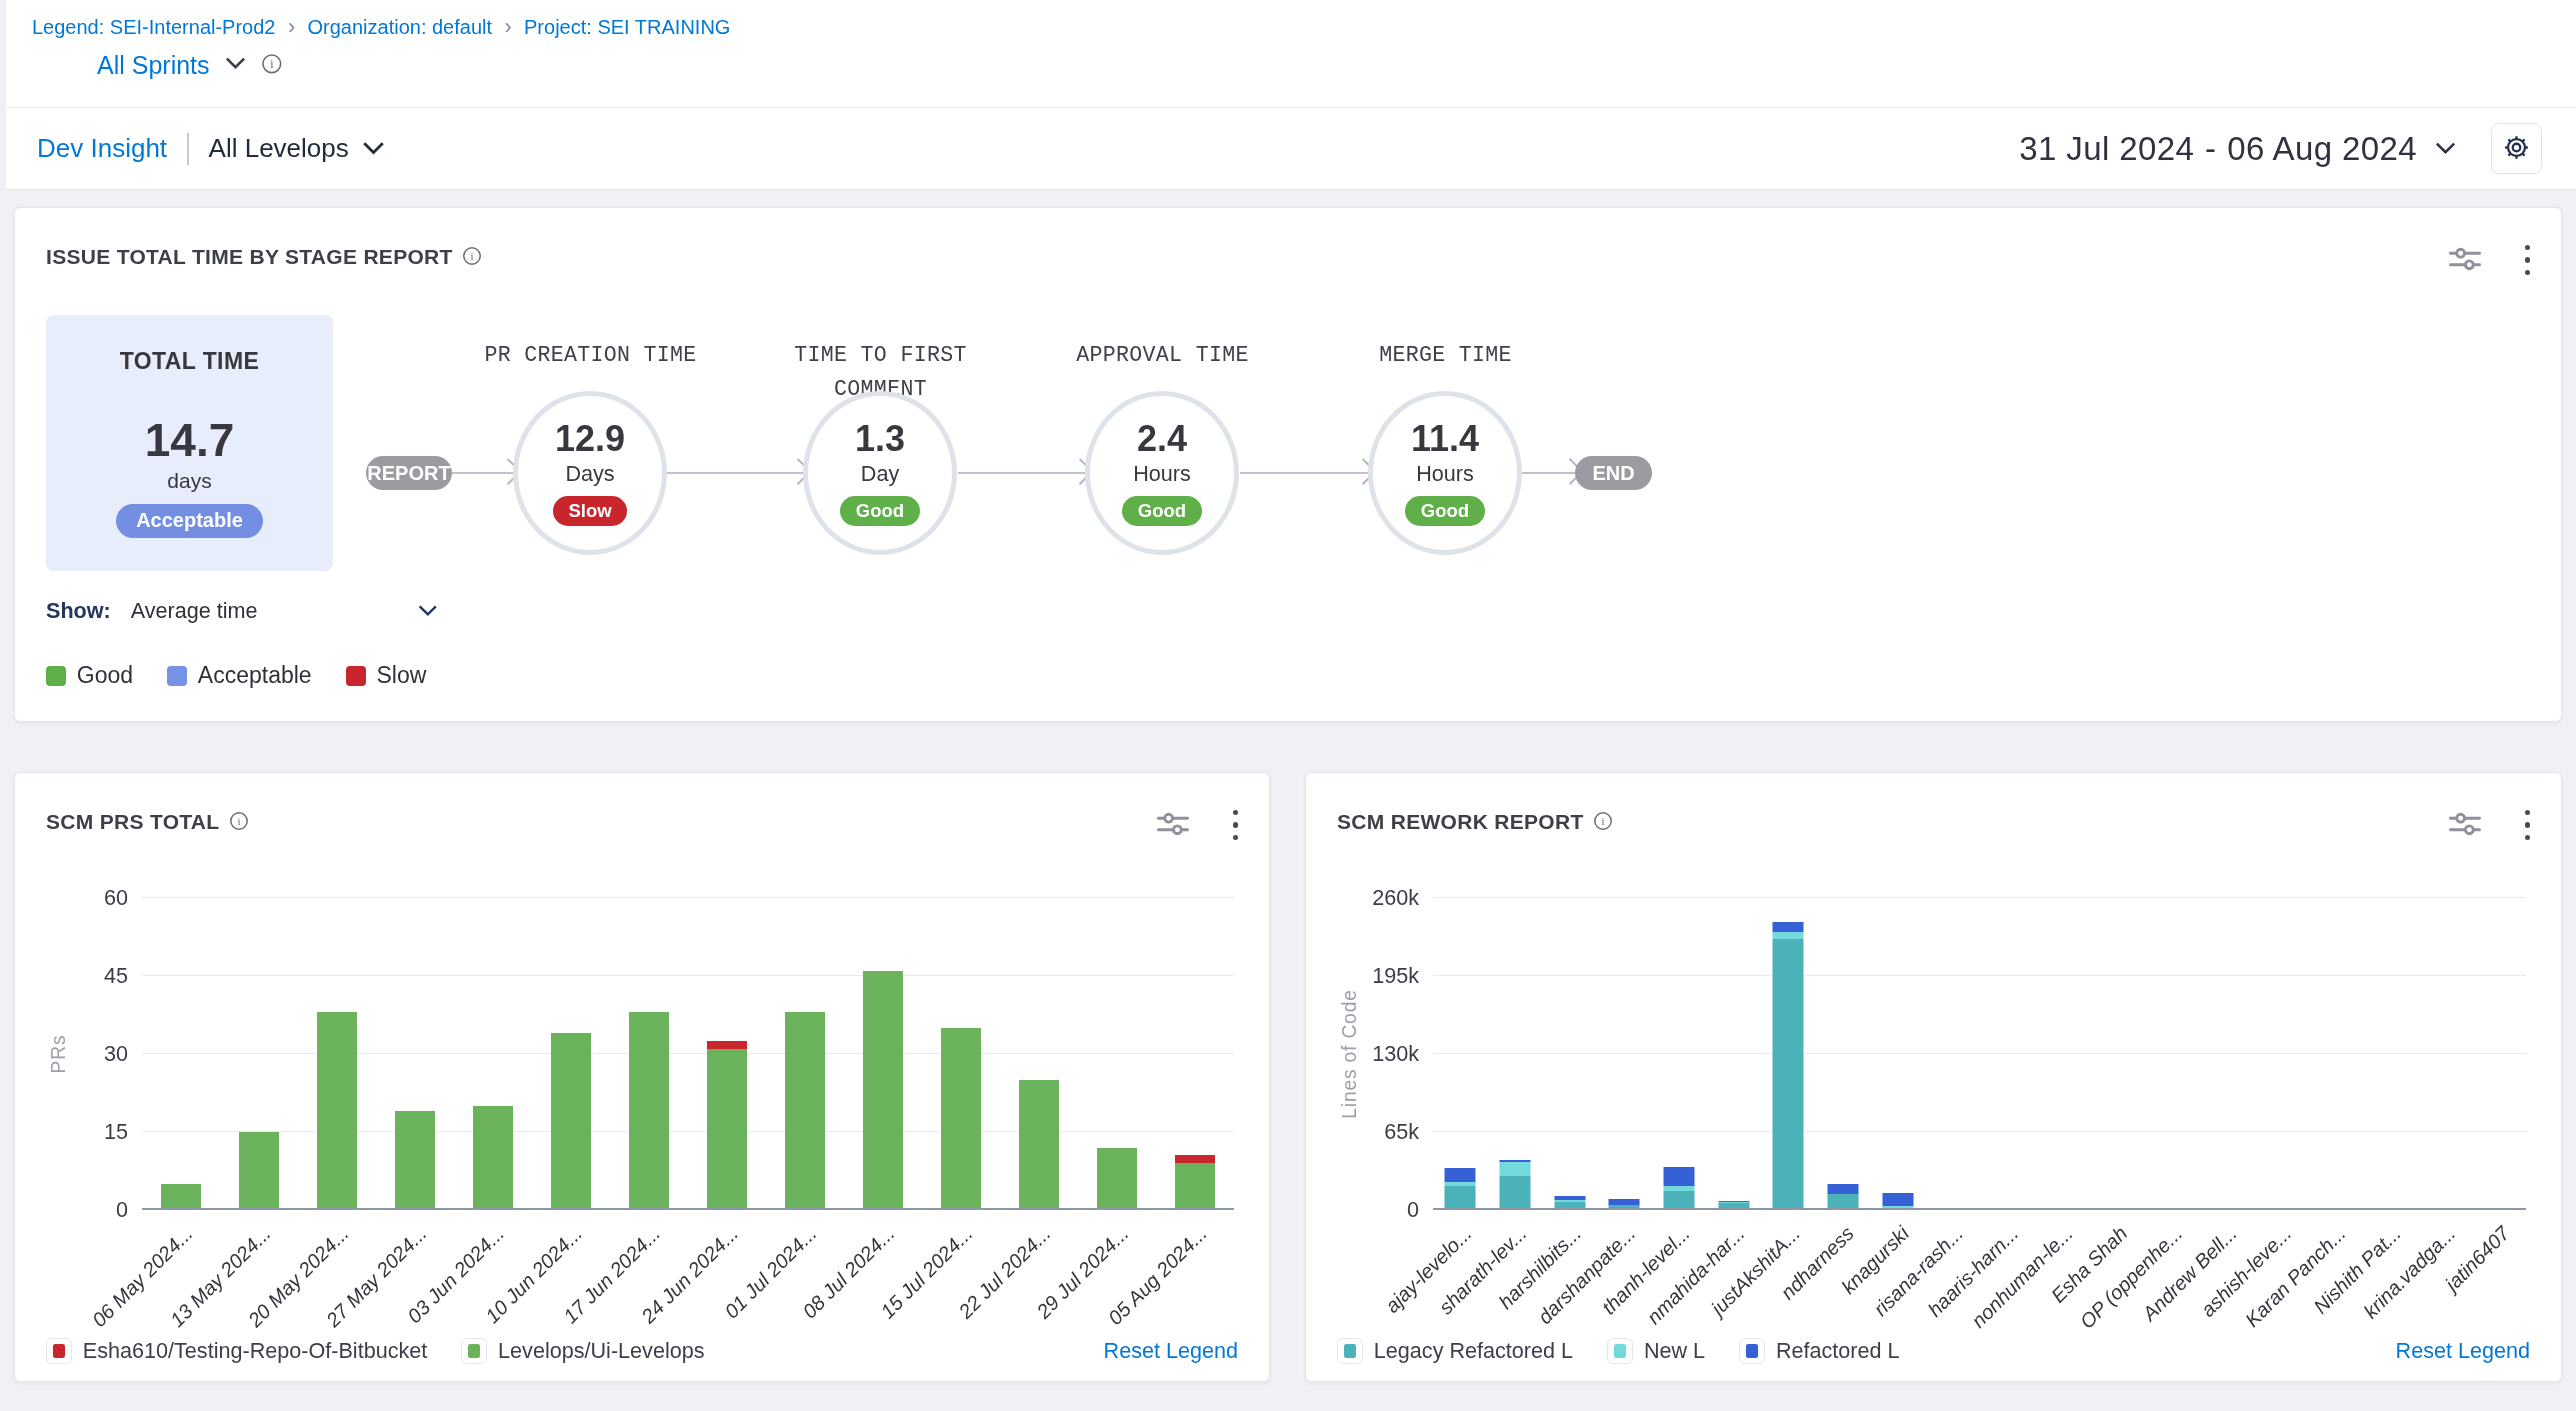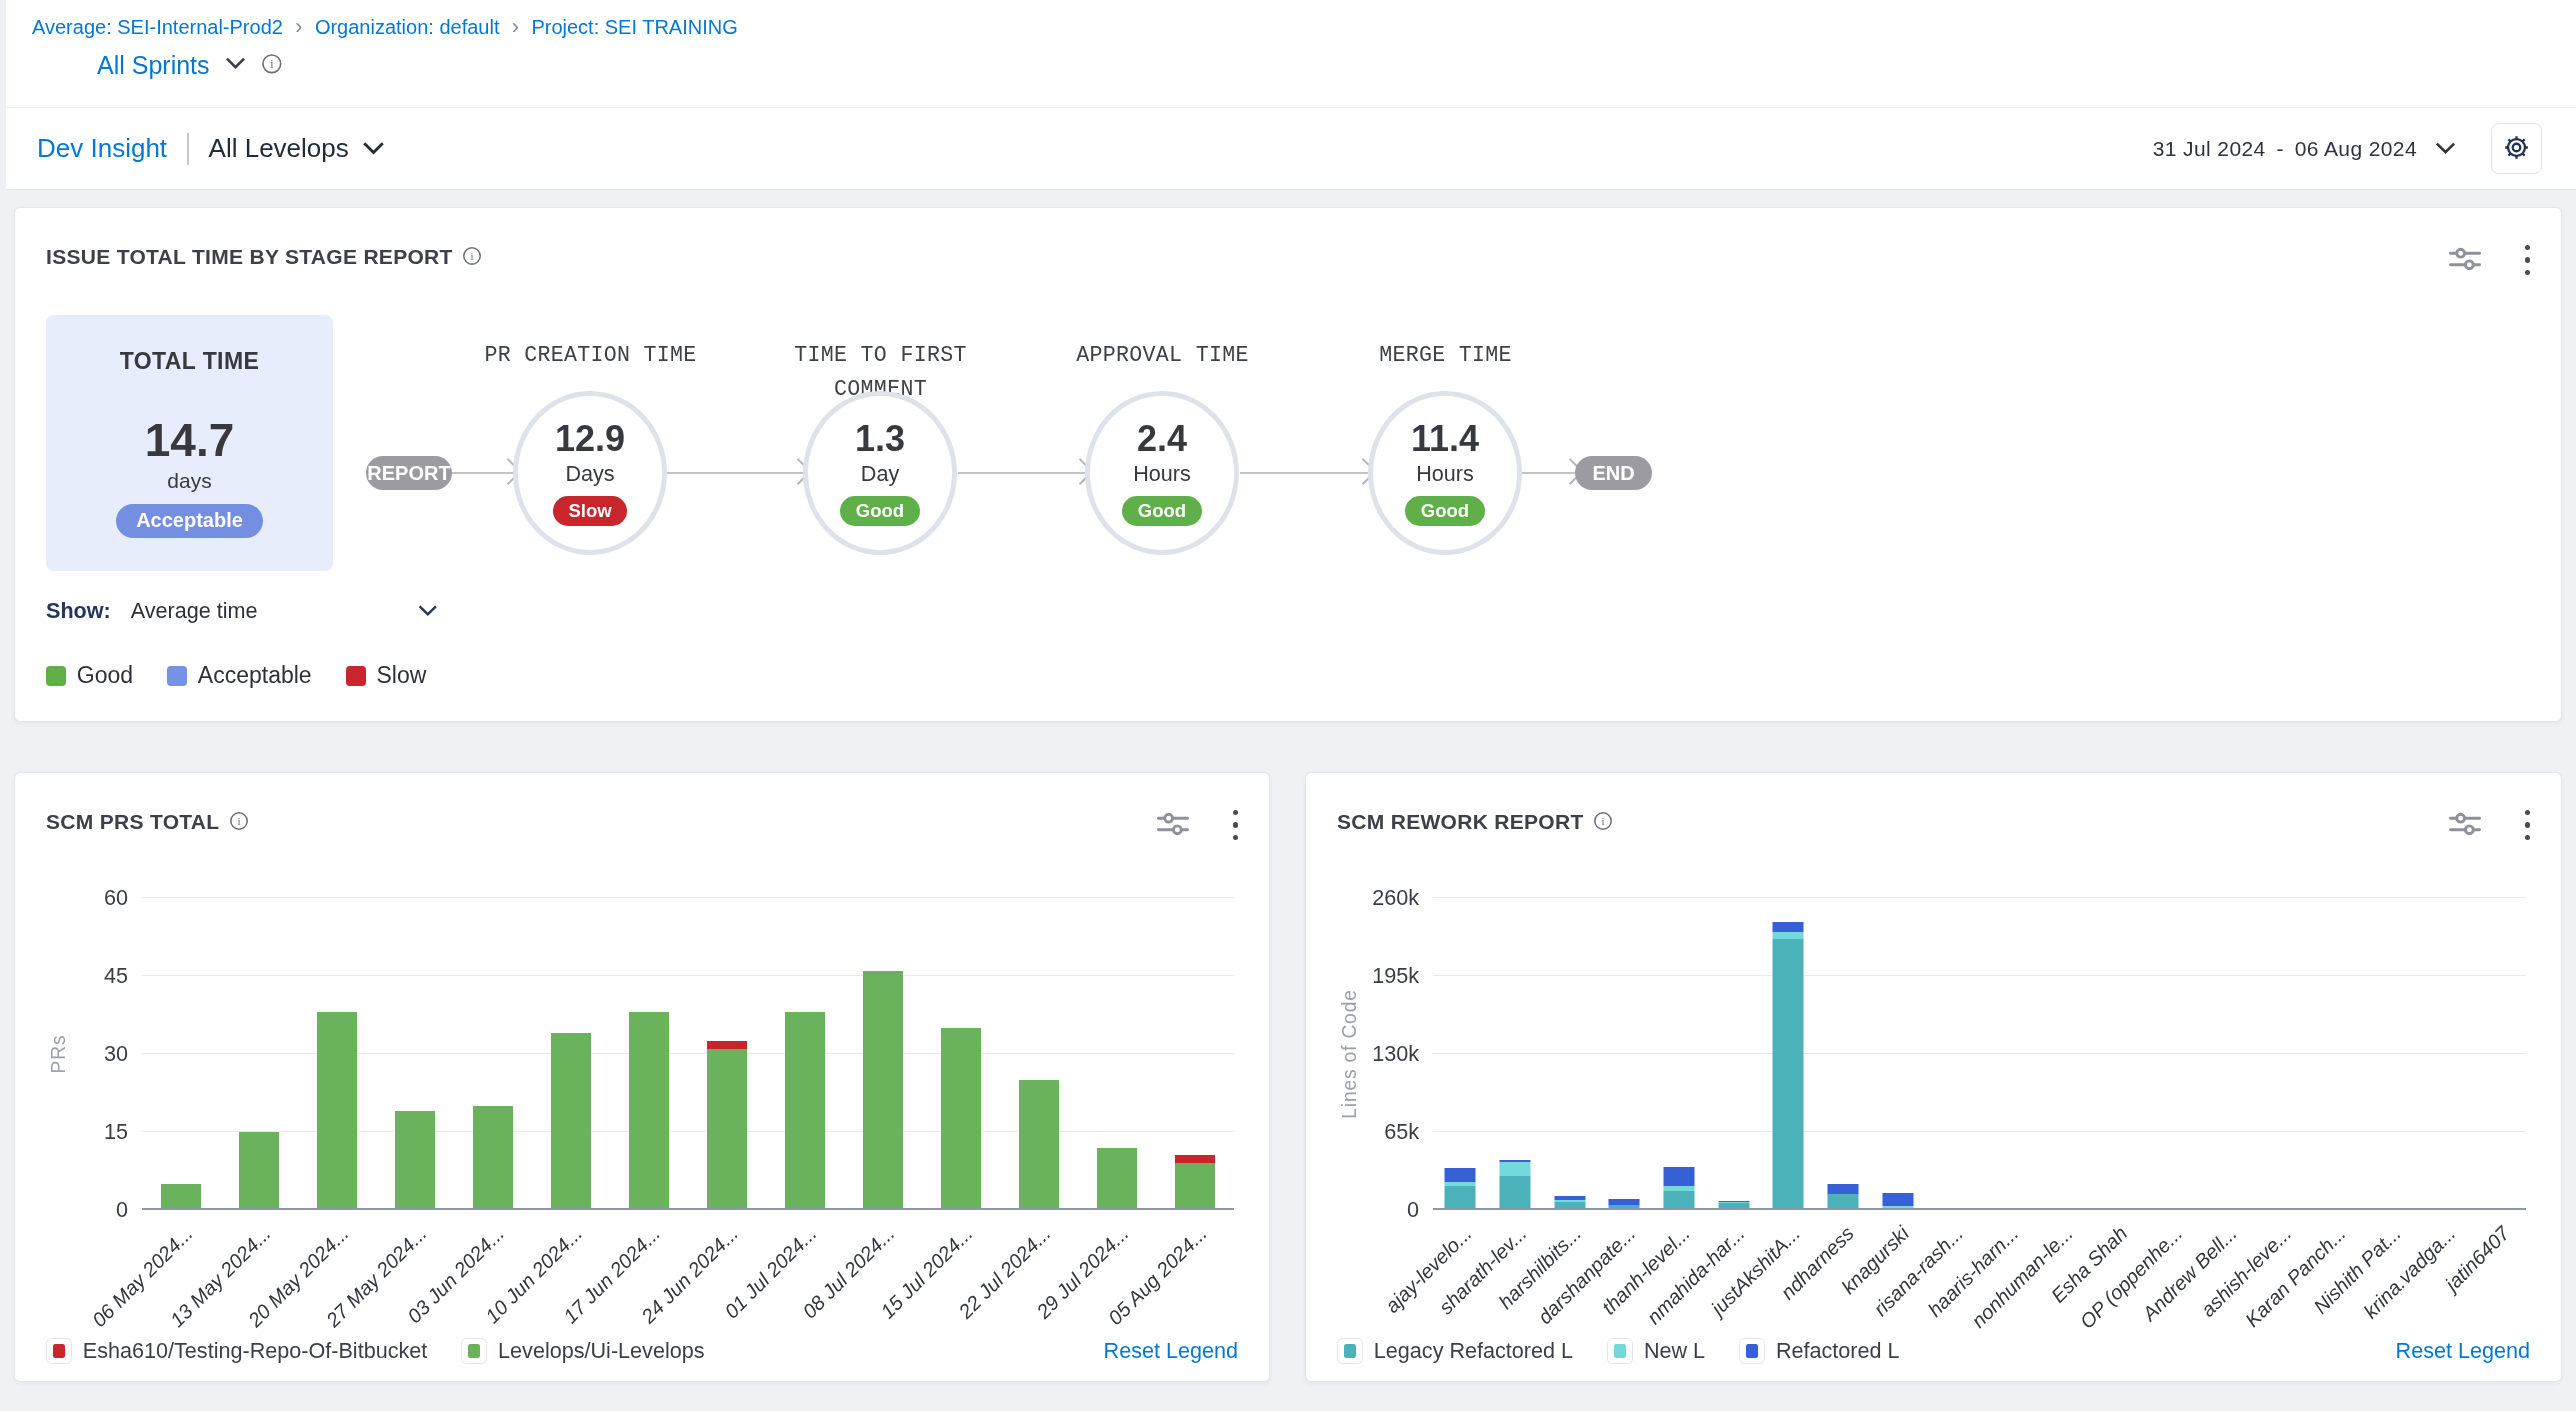--- a/index.html
+++ b/index.html
@@ -12,21 +12,21 @@
   .crumb-sep { color:#7d8aa0; font-size:21.6px; }
   .sprint-row { position:absolute; left:60px; top:51px; display:flex; align-items:center; gap:14px; }
   .sprint-label { font-size:25px; color:#0278d5;margin-left:37px; }
   .chev { display:inline-block; color:#3c3f4a; }
   .hdr-insight { position:absolute; left:0; top:108px; width:2576px; height:82px; background:#fff; border-bottom:0.8px solid #e4e5ea; display:flex; align-items:center; }
   .insight-left { display:flex; align-items:center; margin-left:37px; }
   .insight-name { font-size:26px; color:#0278d5; font-weight:500; }
   .vdiv { width:1.5px; height:32px; background:#c6c9d4; margin:0 20px; }
   .insight-select { display:flex; align-items:center; gap:12.4px; font-size:26px; color:#212b3a; font-weight:500; }
   .insight-right { margin-left:auto; margin-right:34px; display:flex; align-items:center; }
-  .date-range { display:flex; align-items:center; gap:10.8px; font-size:21px; color:#30333f; font-weight:500; letter-spacing:0.4px; }
+  .date-range { display:flex; align-items:center; gap:10.8px; font-size:33px; color:#30333f; font-weight:500; letter-spacing:0.4px; }
   .gear-btn { width:51px; height:51px; border:0.8px solid #e1e2e8; border-radius:7.7px; background:#fff; display:flex; align-items:center; justify-content:center; margin-left:34px; cursor:pointer; }
 
   
   .panel { position:absolute; background:#fff; border:0.8px solid #e3e5ee; border-radius:6.2px; box-shadow:0 1.5px 4.6px rgba(40,41,61,.05); }
   #lead-panel { left:14px; top:207px; width:2548px; height:515px; }
   #prs-panel  { left:14px; top:772px; width:1256px; height:610px; }
   #rework-panel { left:1305px; top:772px; width:1257px; height:610px; }
   .panel-title-row { position:absolute; left:31px; top:37px; display:flex; align-items:center; gap:9.3px; }
   .panel-title { font-size:21px; font-weight:700; color:#3e4049; letter-spacing:0.3px; }
   .panel-icons { position:absolute; right:28px; top:34px; display:flex; align-items:center; gap:40px; }
@@ -74,21 +74,21 @@
   .sw i { display:block; width:12.4px; height:14px; border-radius:2.3px; }
   .reset-link { margin-left:auto; color:#0278d5; cursor:pointer; }
 </style>
 </head>
 <body>
 
 <div class="left-edge"></div>
 
 <div class="hdr-top">
   <div class="breadcrumb">
-    <span>Average: SEI-Internal-Prod2</span>
+    <span>Legend: SEI-Internal-Prod2</span>
     <span class="crumb-sep">›</span>
     <span>Organization: default</span>
     <span class="crumb-sep">›</span>
     <span>Project: SEI TRAINING</span>
   </div>
   <div class="sprint-row">
     <span class="sprint-label">All Sprints</span>
     <span class="chev">
       <svg width="23" height="15.4" viewBox="0 0 16 10">
           <path d="M2 1.5l6 6 6-6" fill="none" stroke="#3c3f4a" stroke-width="1.8"></path>

